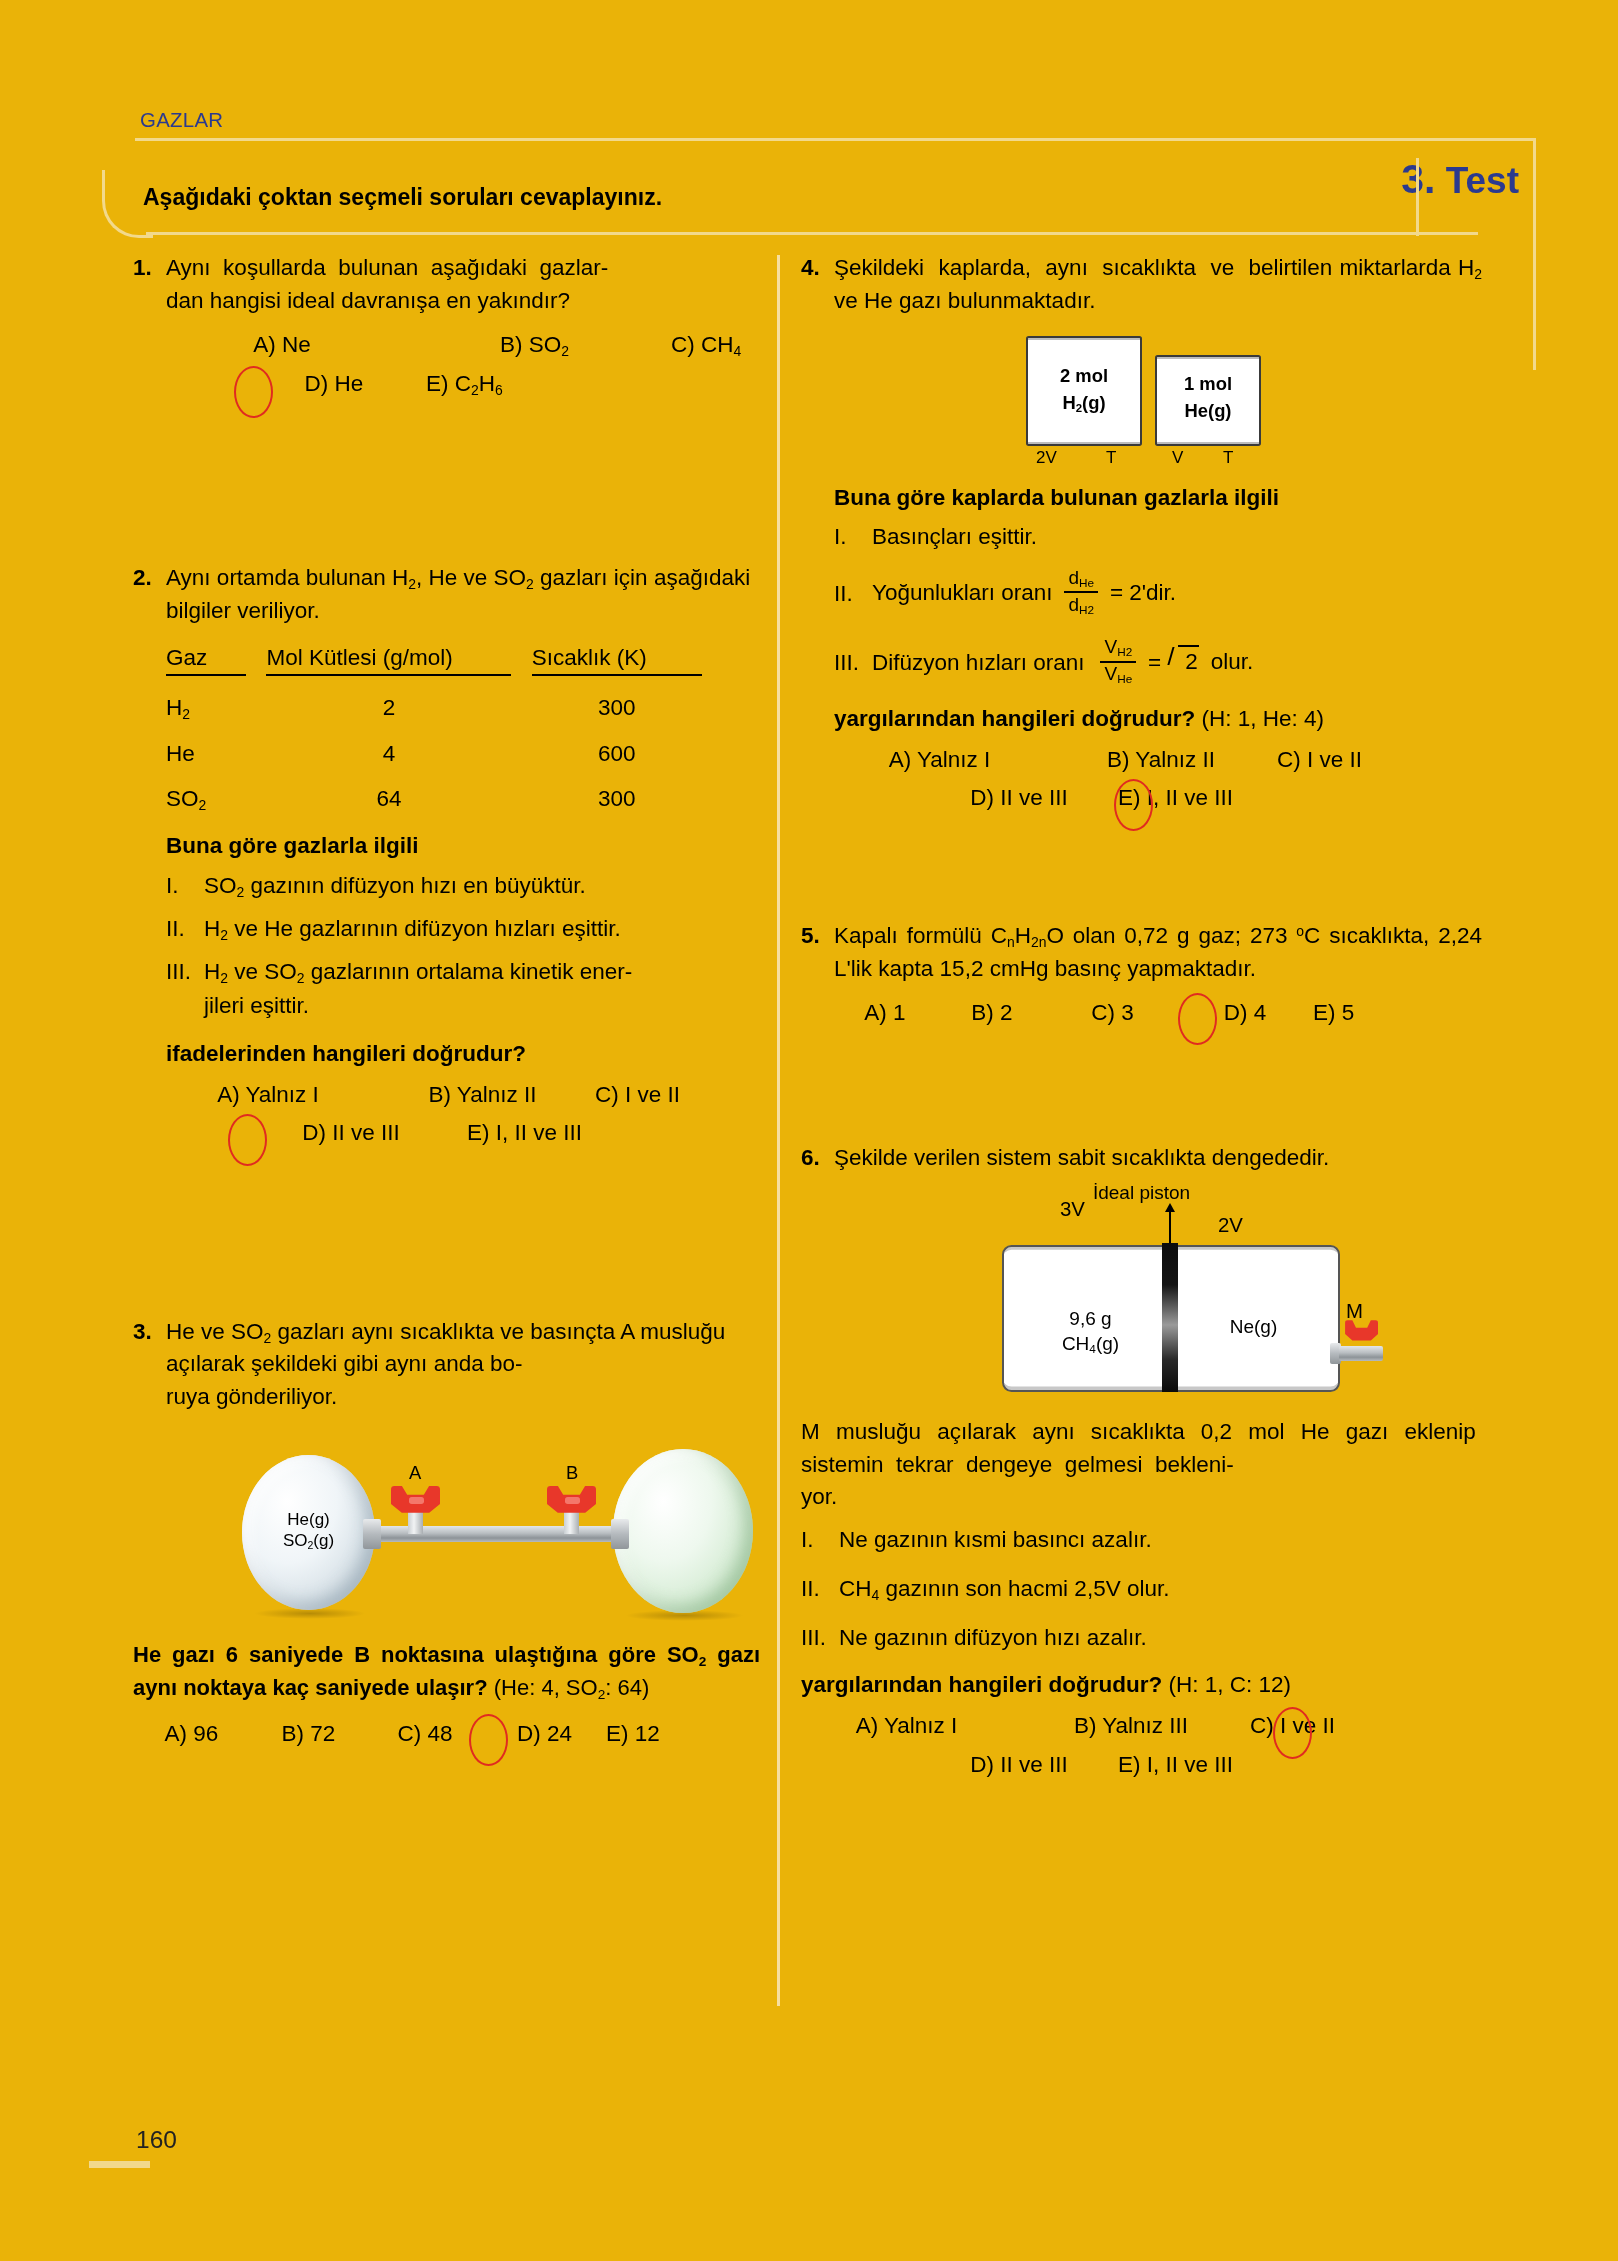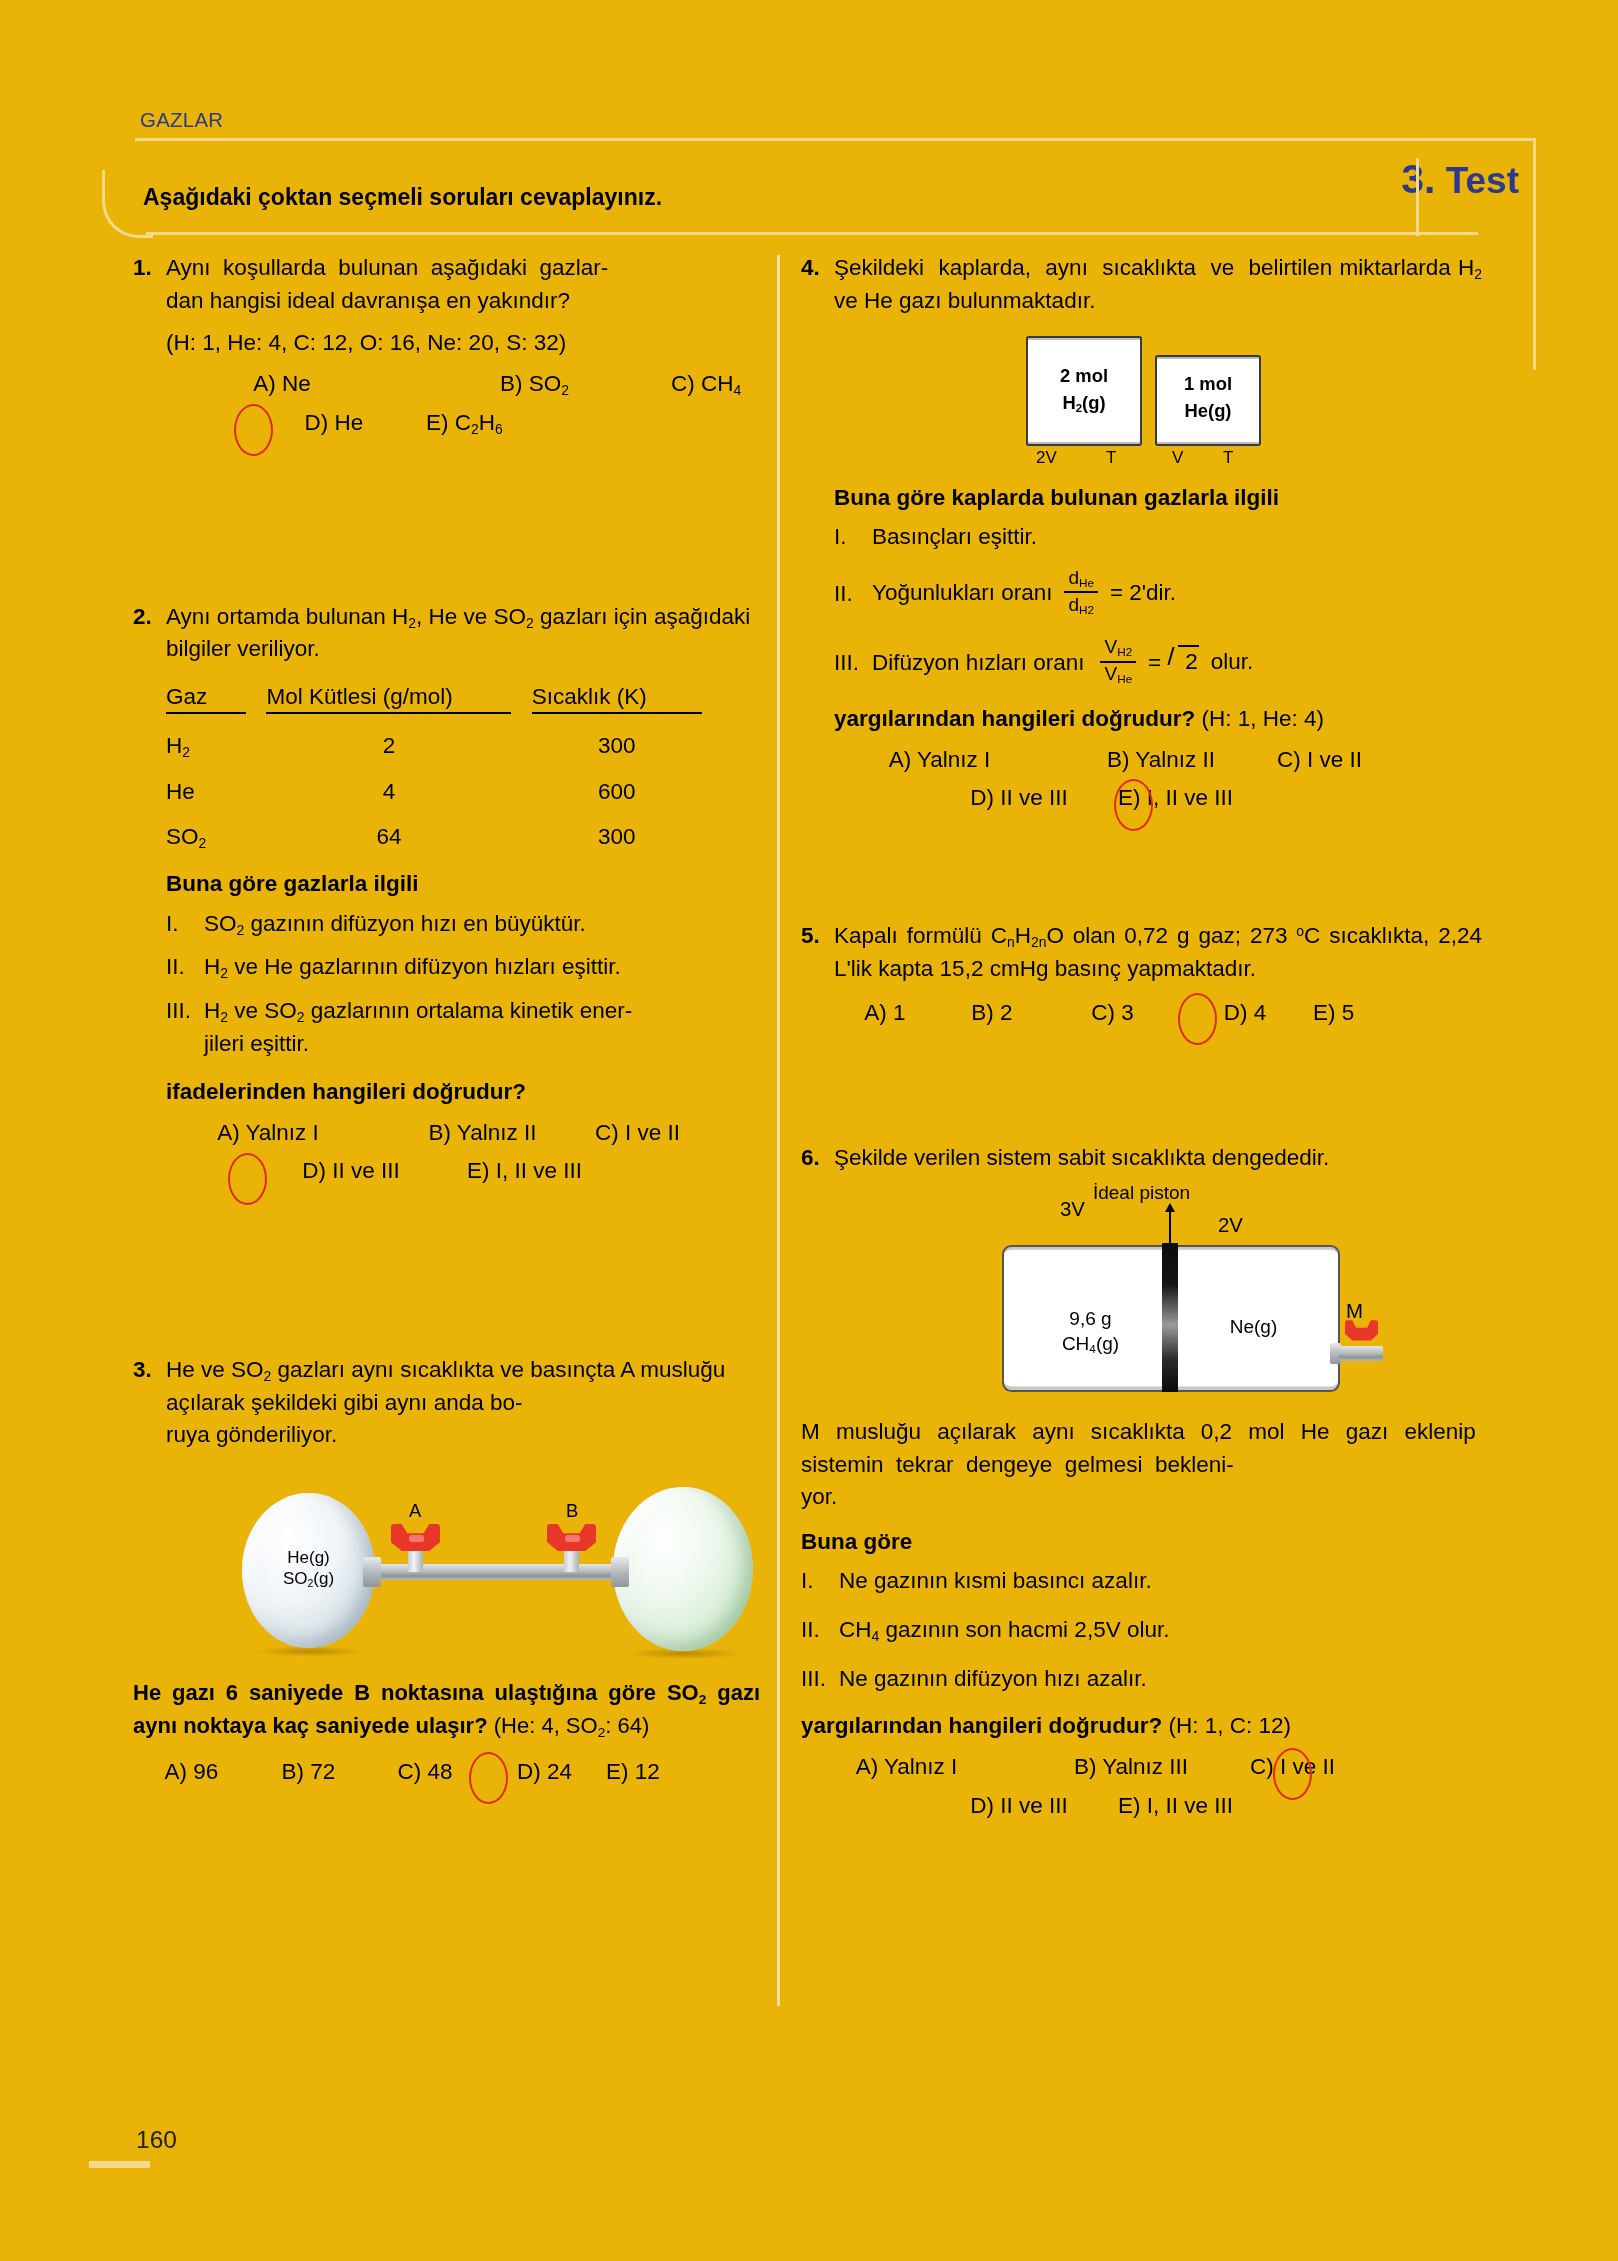--- a/index.html
+++ b/index.html
@@ -157,21 +157,20 @@
   <div class="badge-vrule"></div>
   <div class="col-divider"></div>
 
   <div class="col col-left">
 
     <div class="q">
       <div class="q-head">
         <div class="q-num">1.</div>
         <div class="q-body just">Aynı&nbsp; koşullarda&nbsp; bulunan&nbsp; aşağıdaki&nbsp; gazlar-<br>dan hangisi ideal davranışa en yakındır?</div>
       </div>
-      <div class="ind" style="font-size:22.5px;margin-top:12.3px;">(H: 1, He: 4, C: 12, O: 16, Ne: 20, S: 32)</div>
       <div class="opts ind" style="margin-top:15px;">
         <div class="o" style="width:232px;">A) Ne</div>
         <div class="o" style="width:273px;">B) SO<sub>2</sub></div>
         <div class="o">C) CH<sub>4</sub></div>
       </div>
       <div class="opts" style="margin-top:12.3px;padding-left:109px;position:relative;">
         <div class="circ" style="left:101px;top:-5.5px;"></div>
         <div class="o" style="width:184px;">D) He</div>
         <div class="o">E) C<sub>2</sub>H<sub>6</sub></div>
       </div>
@@ -388,21 +387,20 @@
         <div class="dim6" style="left:545px;top:116px;">M</div>
         <div class="tap6">
           <div class="nut"></div>
           <div class="stem"></div>
           <div class="hnd"></div>
         </div>
       </div>
 
       <div class="just" style="font-size:22.5px;line-height:1.45;margin-top:6.8px;">M&nbsp;musluğu açılarak aynı sıcaklıkta 0,2 mol He gazı eklenip&nbsp; sistemin&nbsp; tekrar&nbsp; dengeye&nbsp; gelmesi&nbsp; bekleni-<br>yor.</div>
 
-      <div class="bold" style="font-size:22.5px;margin-top:15px;">Buna göre</div>
 
       <div class="romans">
         <div class="rline">
           <div class="rlbl">I.</div>
           <div class="rtxt">Ne gazının kısmi basıncı azalır.</div>
         </div>
         <div class="rline" style="margin-top:15px;">
           <div class="rlbl">II.</div>
           <div class="rtxt">CH<sub>4</sub> gazının son hacmi 2,5V olur.</div>
         </div>

